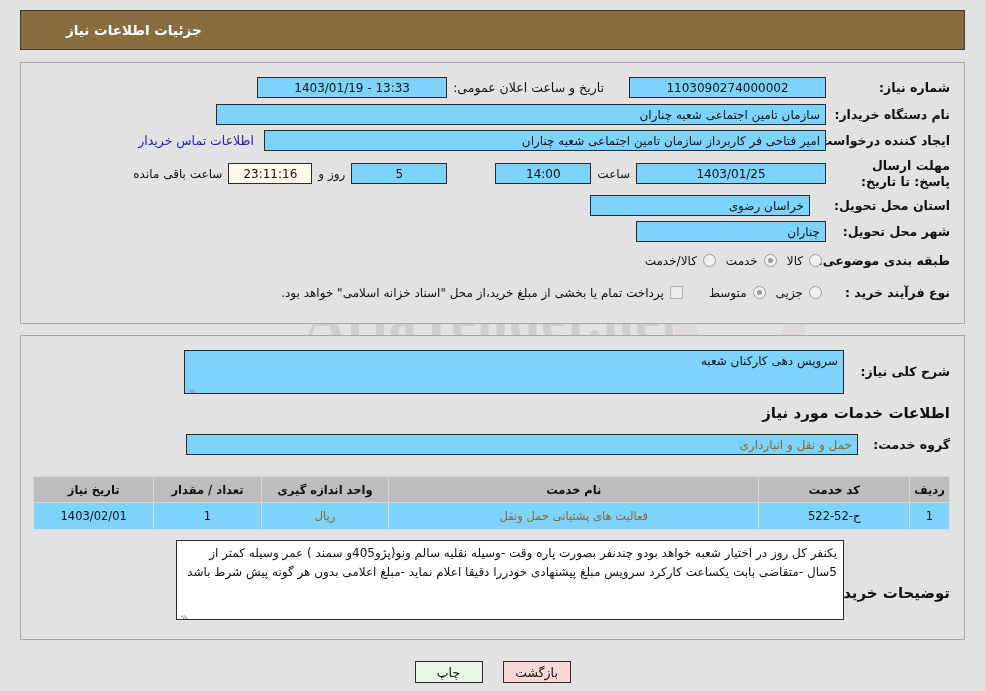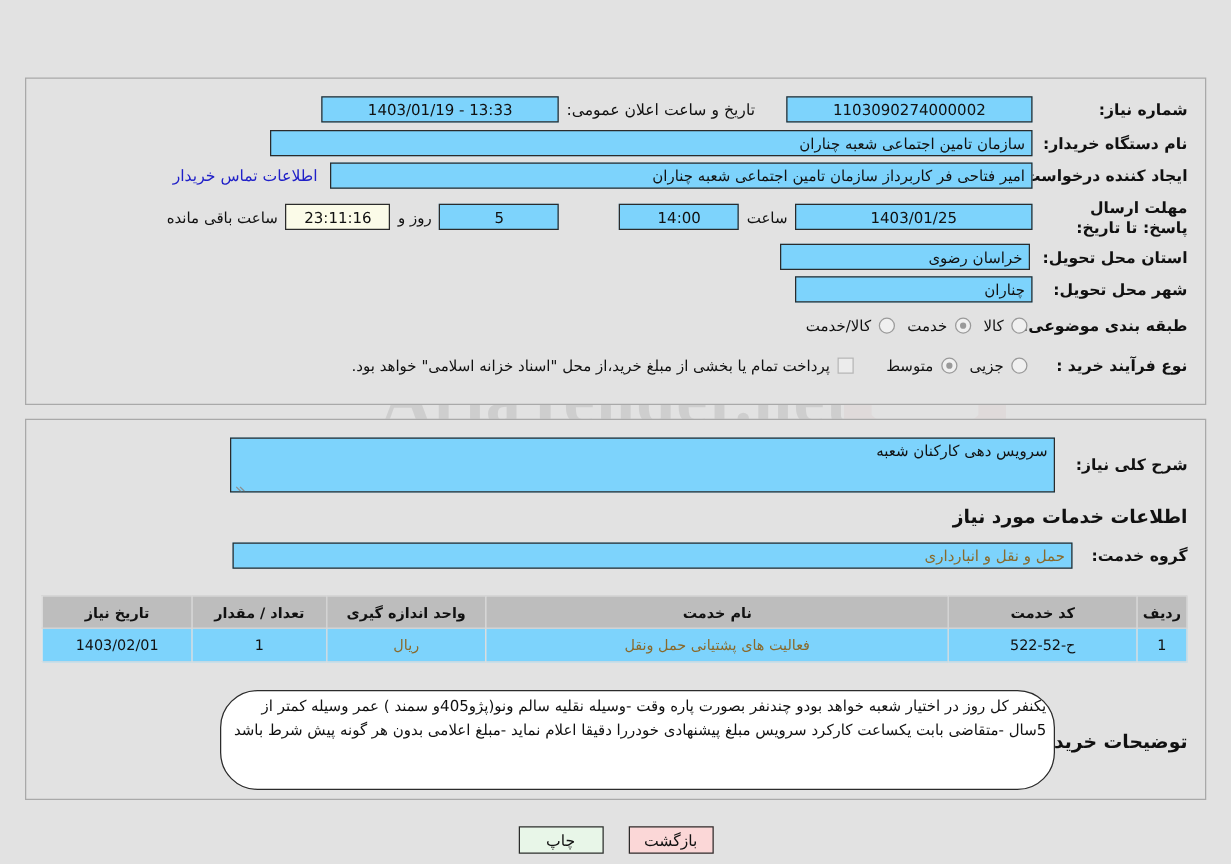--- a/index.html
+++ b/index.html
@@ -248,20 +248,23 @@
     padding: 0 10px;
   }
   .btn-print  { background: #e8f6e8; }
   .btn-return { background: #fbd7d7; }
 </style>
 </head>
 <body>
 
 <div class="page">
 
+  <div class="header-bar">
+    <span class="header-title">جزئیات اطلاعات نیاز</span>
+  </div>
 
   <div class="watermark">
     <div class="wm-shield"></div>
     <span class="wm-text">AriaTender.net</span>
   </div>
 
   <div class="panel" id="panel-top">
 
     <div class="frow" style="top:14px; right:14px;">
       <span class="flabel" style="width:118px;">شماره نیاز:</span>
@@ -289,21 +292,21 @@
       <span class="midtext">ساعت</span>
       <span class="fbox center" style="width:96px;margin-left:20px;">14:00</span>
       <span class="fbox center" style="width:96px; margin-right:28px;">5</span>
       <span class="midtext">روز و</span>
       <span class="fbox timer" style="width:84px;">23:11:16</span>
       <span class="midtext">ساعت باقی مانده</span>
     </div>
 
     <div class="frow" style="top:132px; right:14px;">
       <span class="flabel" style="width:118px;">استان محل تحویل:</span>
-      <span class="fbox right" style="width:200px; margin-right:8px;">خراسان رضوی</span>
+      <span class="fbox right" style="width:220px; margin-right:22px;">خراسان رضوی</span>
     </div>
 
     <div class="frow" style="top:158px; right:14px;">
       <span class="flabel" style="width:118px;">شهر محل تحویل:</span>
       <span class="fbox right" style="width:190px; margin-right:6px;">چناران</span>
     </div>
 
     <div class="frow" style="top:190px; right:14px;">
       <span class="flabel" style="width:118px;">طبقه بندی موضوعی:</span>
       <span style="display:flex; align-items:center; margin-right:10px;">
@@ -374,21 +377,21 @@
           <td class="dark">ح-52-522</td>
           <td>فعالیت های پشتیانی حمل ونقل</td>
           <td>ریال</td>
           <td class="dark">1</td>
           <td class="dark">1403/02/01</td>
         </tr>
       </tbody>
     </table>
 
     <div class="sec-head" style="top:248px; right:14px; width:100px;">توضیحات خریدار:</div>
-    <div class="tbox" style="top:216px; right:120px; width:668px; height:80px;border-radius:30px;">
+    <div class="tbox" style="top:204px; right:120px; width:668px; height:80px;">
       <span>یکنفر کل روز در اختیار شعبه خواهد بودو چندنفر بصورت پاره وقت -وسیله نقلیه سالم ونو(پژو405و سمند ) عمر وسیله کمتر از 5سال -متقاضی بابت یکساعت کارکرد سرویس مبلغ پیشنهادی خودررا دقیقا اعلام نماید -مبلغ اعلامی بدون هر گونه پیش شرط باشد</span>
       <span class="resizer">
           <i></i>
           <i></i>
         </span>
     </div>
   </div>
 
   <div class="btn-row">
     <div class="btn btn-return">بازگشت</div>

